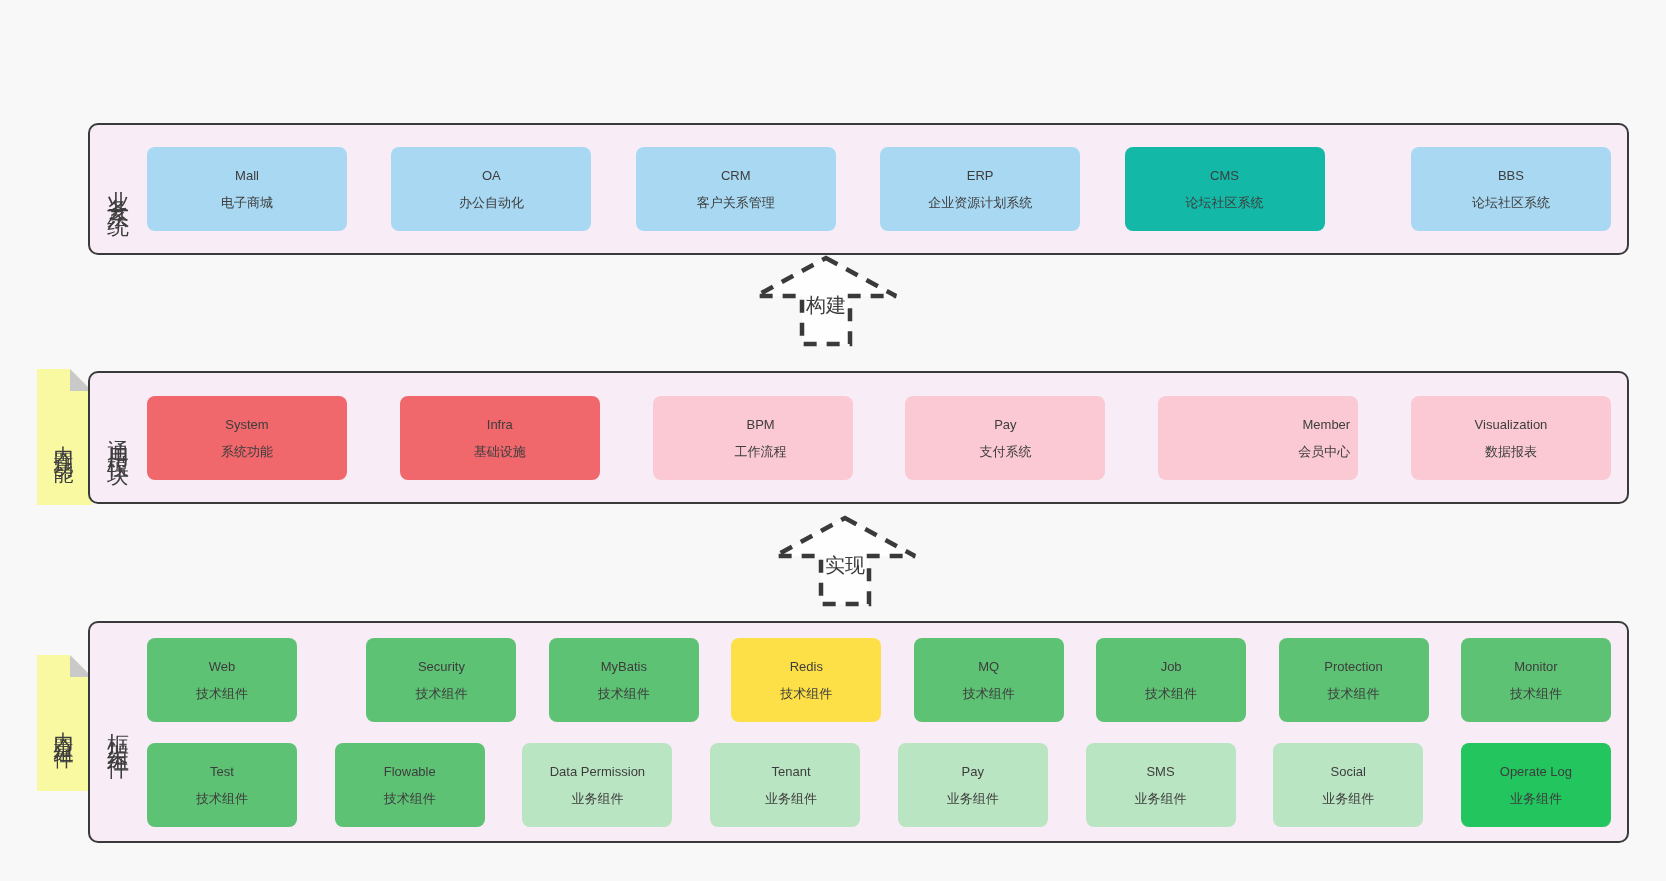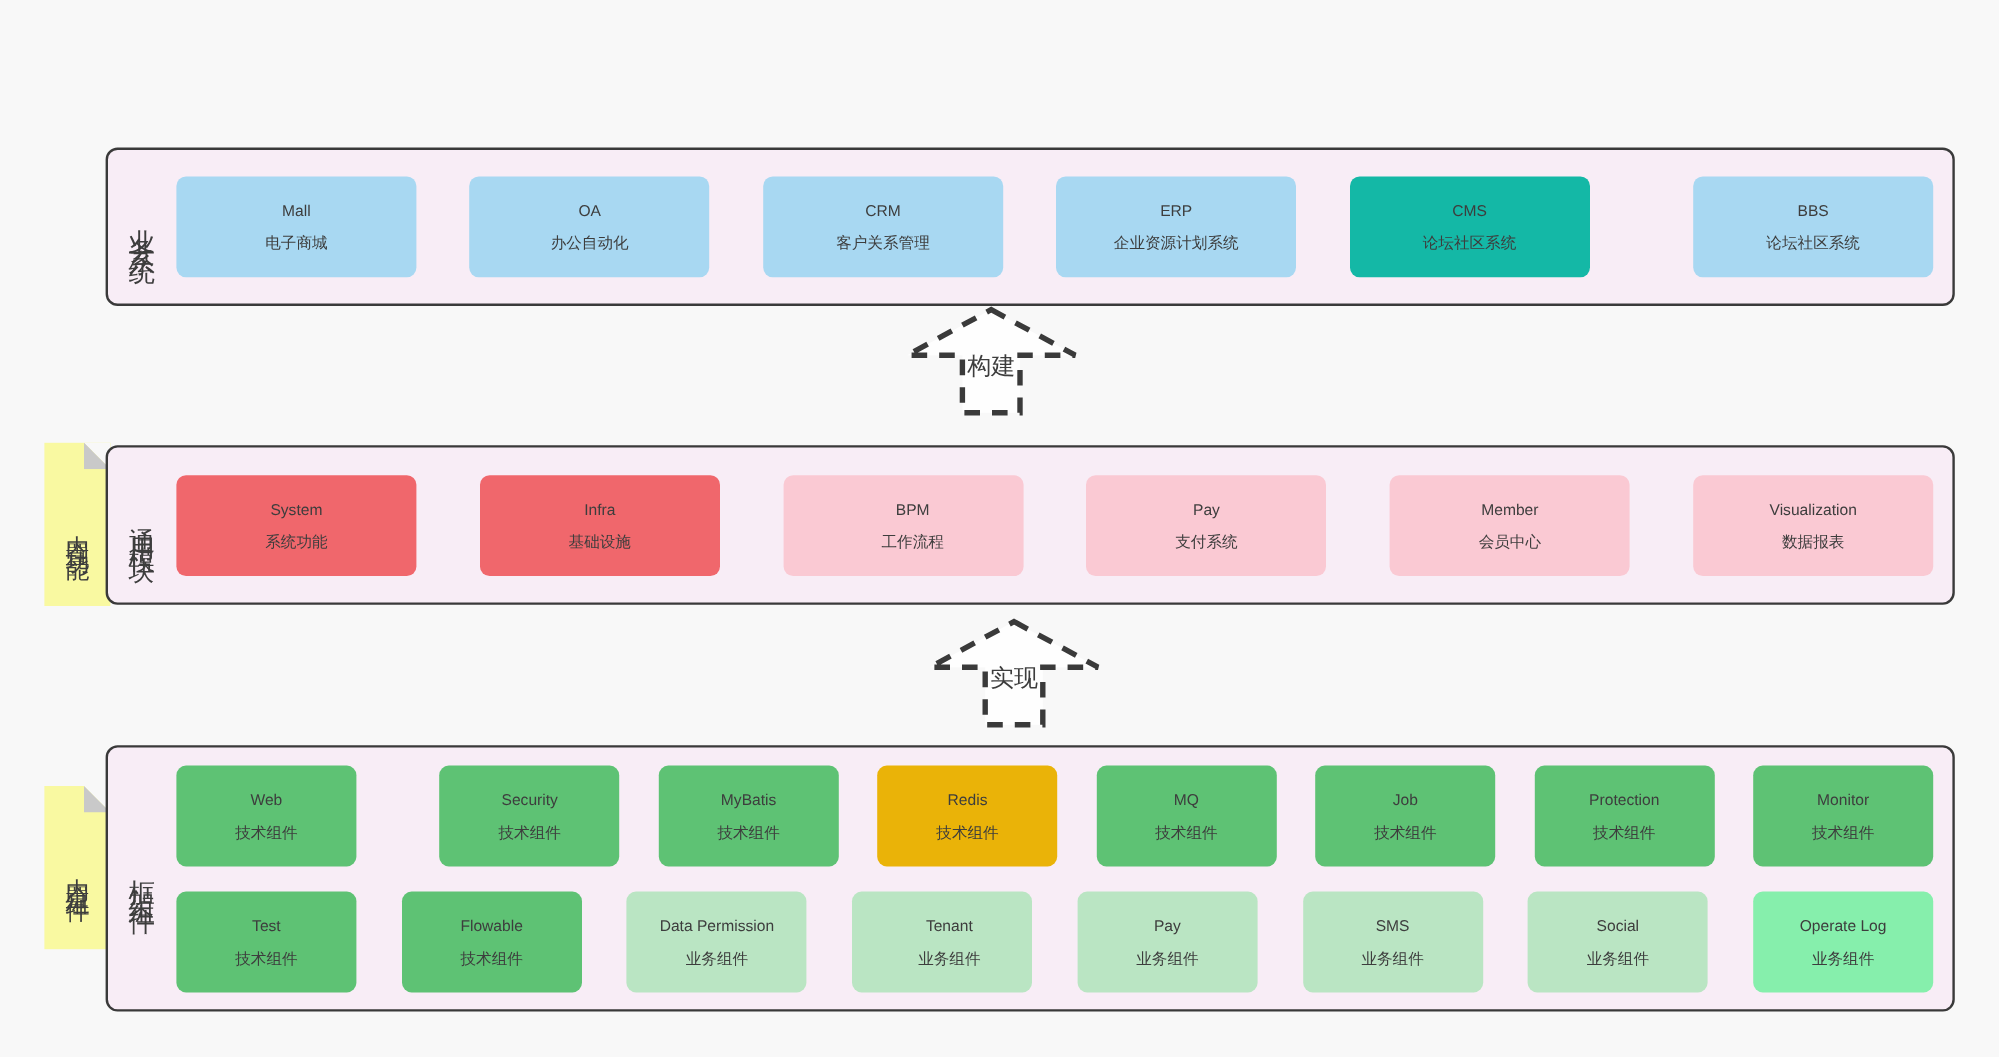--- a/index.html
+++ b/index.html
@@ -129,21 +129,21 @@
           <div class="box-desc">基础设施</div>
         </div>
         <div class="box box-wide" style="background: rgb(250, 201, 211); padding-left: 24px;">
           <div class="box-name">BPM</div>
           <div class="box-desc">工作流程</div>
         </div>
         <div class="box box-wide" style="background: rgb(250, 201, 211);">
           <div class="box-name">Pay</div>
           <div class="box-desc">支付系统</div>
         </div>
-        <div class="box box-wide" style="background: rgb(250, 201, 211);">
+        <div class="box box-wide" style="background: rgb(250, 201, 211); align-items: flex-end;">
           <div class="box-name">Member</div>
           <div class="box-desc">会员中心</div>
         </div>
         <div class="box box-wide" style="background: rgb(250, 201, 211);">
           <div class="box-name">Visualization</div>
           <div class="box-desc">数据报表</div>
         </div>
       </div>
   </section>
 
@@ -156,21 +156,21 @@
             <div class="box-desc">技术组件</div>
           </div>
           <div class="box box-narrow" style="background: rgb(94, 194, 116); margin-left: 37px;">
             <div class="box-name">Security</div>
             <div class="box-desc">技术组件</div>
           </div>
           <div class="box box-narrow" style="background: rgb(94, 194, 116);">
             <div class="box-name">MyBatis</div>
             <div class="box-desc">技术组件</div>
           </div>
-          <div class="box box-narrow" style="background: #eab308;">
+          <div class="box box-narrow" style="background: #fde047;">
             <div class="box-name">Redis</div>
             <div class="box-desc">技术组件</div>
           </div>
           <div class="box box-narrow" style="background: rgb(94, 194, 116);">
             <div class="box-name">MQ</div>
             <div class="box-desc">技术组件</div>
           </div>
           <div class="box box-narrow" style="background: rgb(94, 194, 116);">
             <div class="box-name">Job</div>
             <div class="box-desc">技术组件</div>
@@ -206,21 +206,21 @@
             <div class="box-desc">业务组件</div>
           </div>
           <div class="box box-narrow" style="background: rgb(186, 229, 195);">
             <div class="box-name">SMS</div>
             <div class="box-desc">业务组件</div>
           </div>
           <div class="box box-narrow" style="background: rgb(186, 229, 195);">
             <div class="box-name">Social</div>
             <div class="box-desc">业务组件</div>
           </div>
-          <div class="box box-narrow" style="background: #86efac;">
+          <div class="box box-narrow" style="background: #22c55e;">
             <div class="box-name">Operate Log</div>
             <div class="box-desc">业务组件</div>
           </div>
         </div>
     </div>
   </section>
 
 </div>
 
 </body></html>

